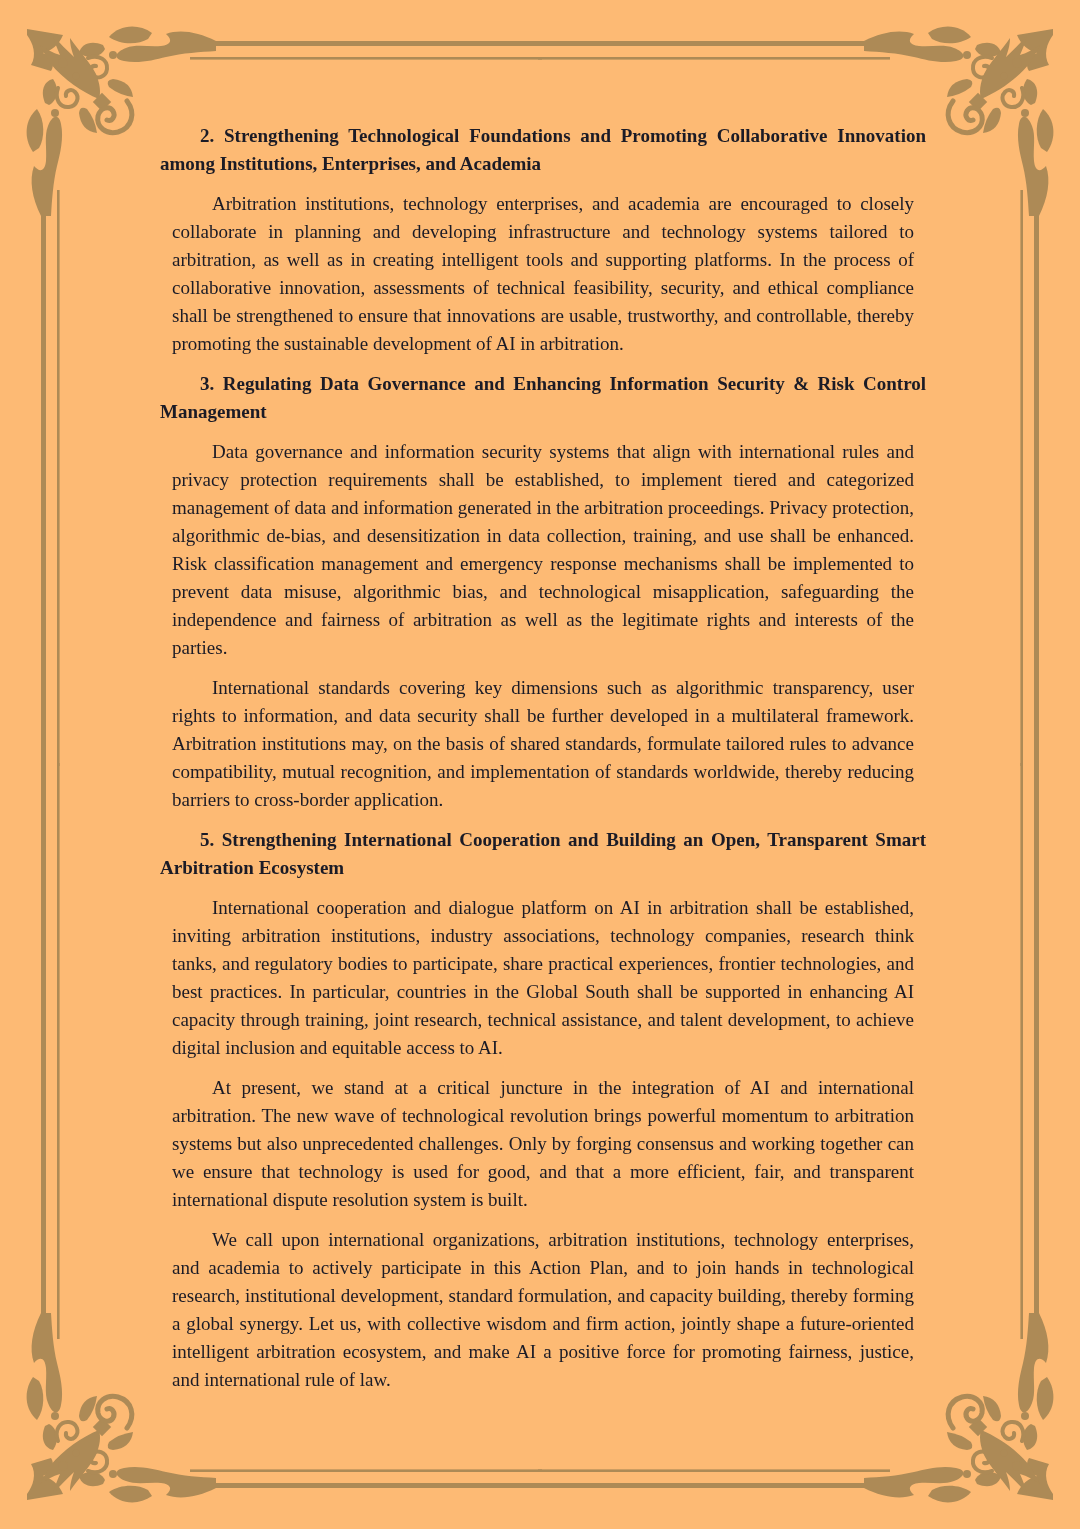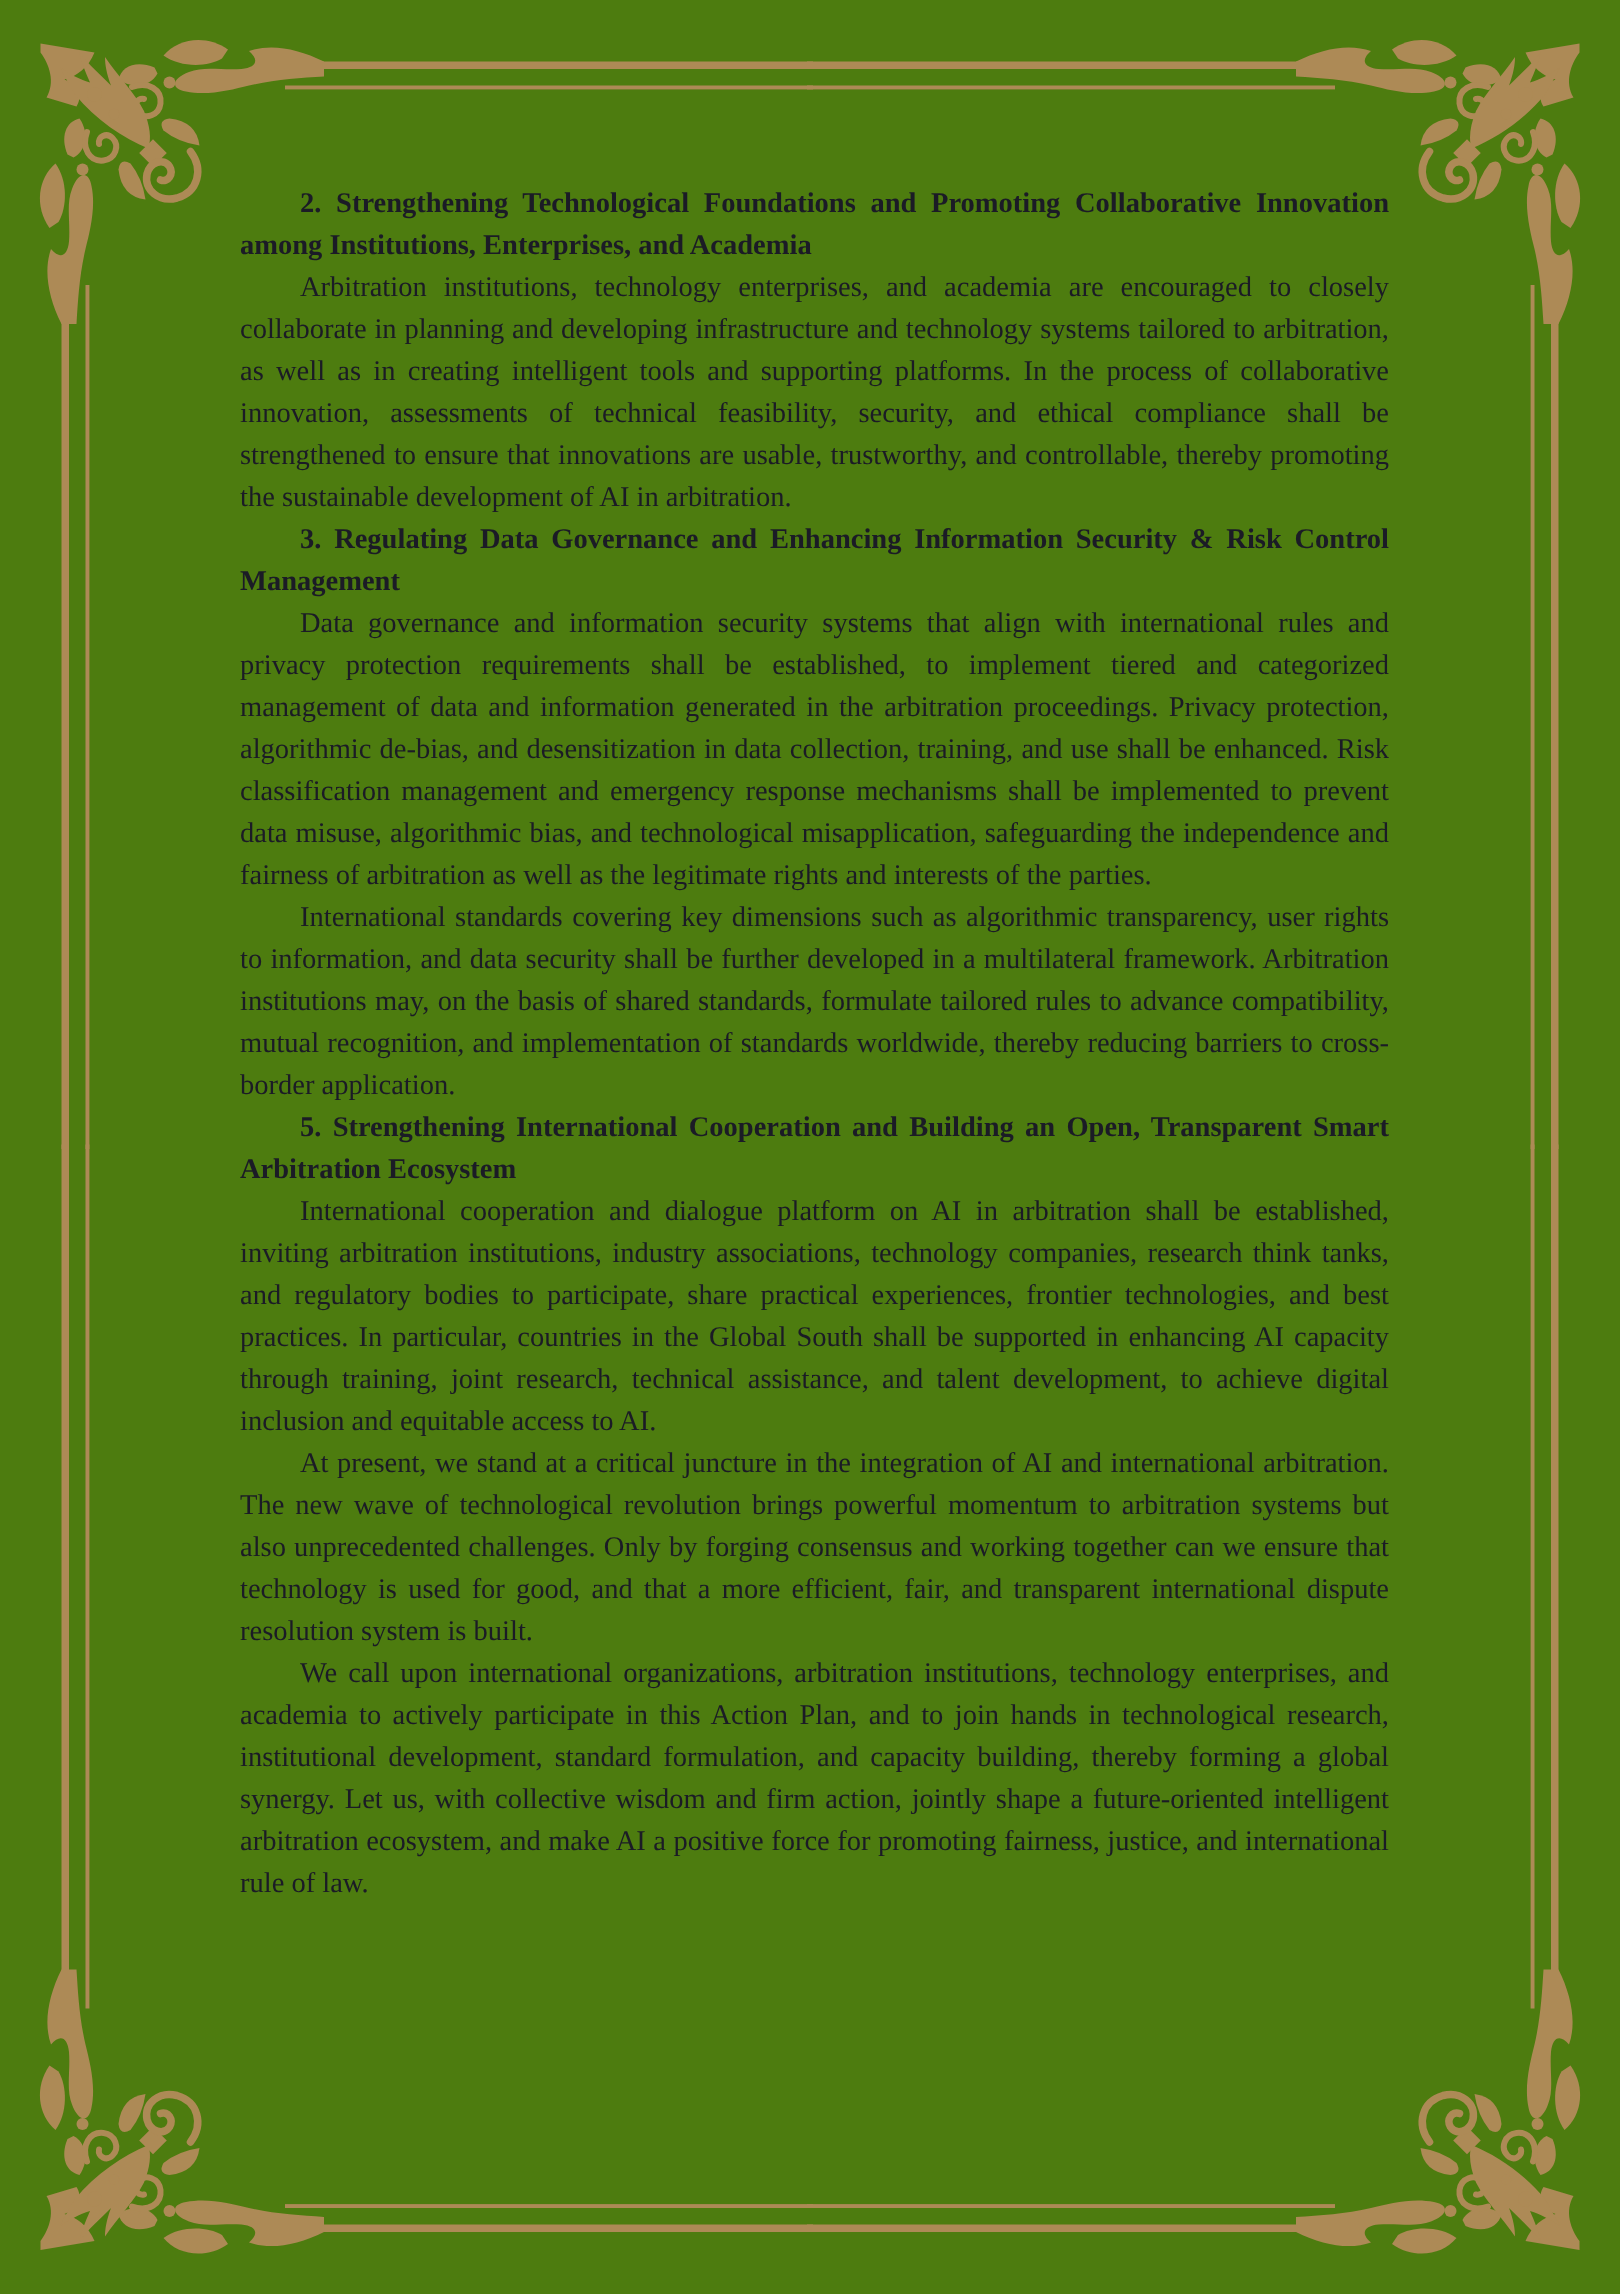--- a/index.html
+++ b/index.html
@@ -4,21 +4,21 @@
 <style>
   html, body {
     margin: 0;
     padding: 0;
     background: #ffffff;
   }
   .page {
     position: relative;
     width: 1080px;
     height: 1529px;
-    background: #4d7c0f;
+    background: #fdba74;
     overflow: hidden;
     font-family: "Liberation Serif", serif;
   }
   .frame {
     position: absolute;
     left: 0; top: 0;
     width: 1080px;
     height: 1529px;
     color: #ad8a56; 
     pointer-events: none;
@@ -35,21 +35,21 @@
     text-justify: inter-word;
   }
   .content h2 {
     font-size: 19px;
     font-weight: bold;
     margin: 0;
     text-indent: 40px;
     text-align: justify;
   }
   .content p {
-    margin: 0;
+    margin: 12px;
     text-indent: 40px;
   }
   .outlook-heading {
     margin-top: 38px !important;
   }
 </style>
 </head>
 <body>
 
 <div class="page">

